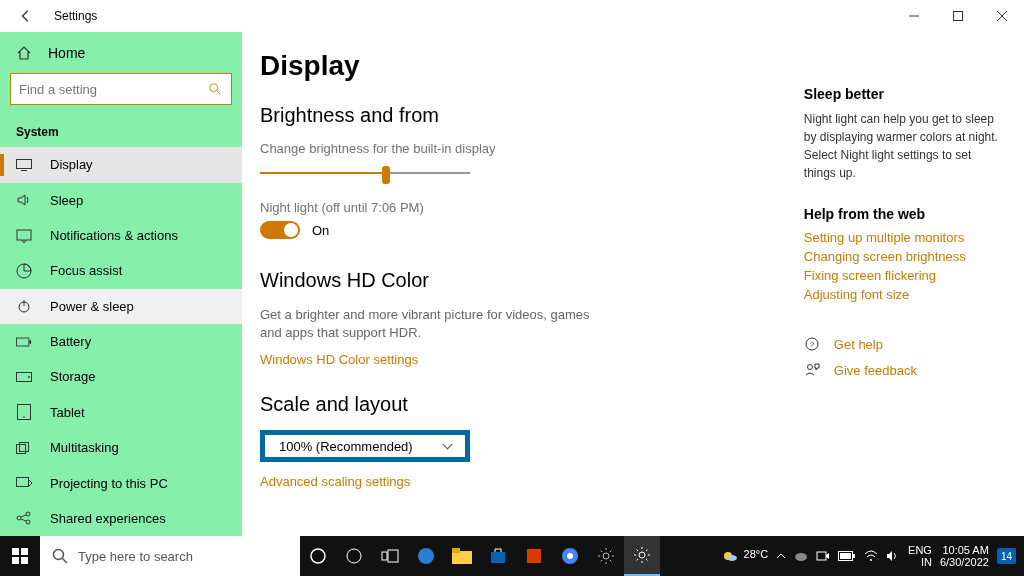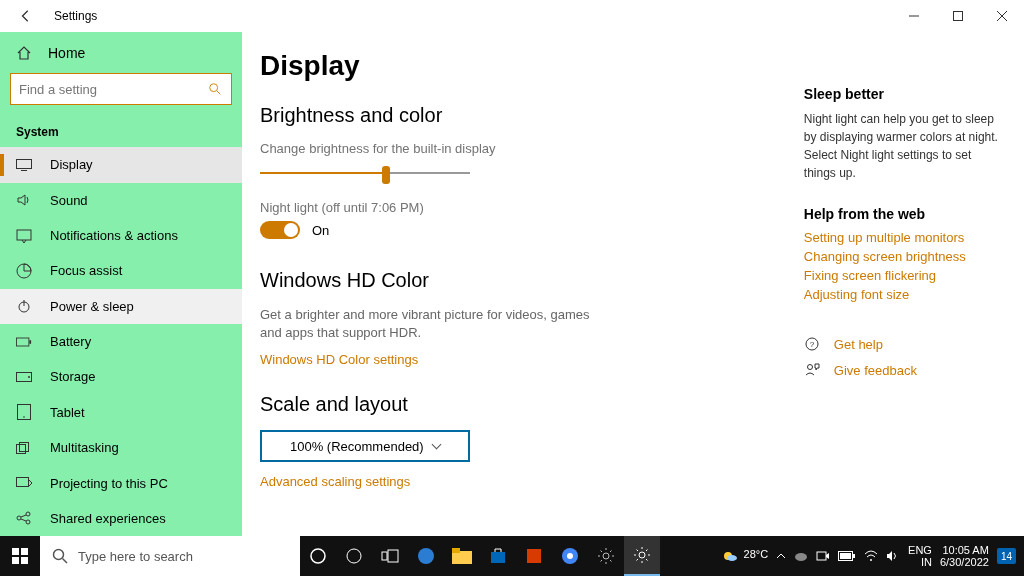--- a/index.html
+++ b/index.html
@@ -30,21 +30,21 @@
 .label { font-size: 13px; color:#737373; margin-bottom:6px; }
 .slider { position:relative; width:210px; height:24px; margin-bottom:14px; }
 .slider-track { position:absolute; top:10px; left:0; right:0; height:2px; background:#999; }
 .slider-fill { position:absolute; top:10px; left:0; height:2px; background:#cc7a00; }
 .slider-thumb { position:absolute; top:4px; width:8px; height:18px; background:#cc7a00; border-radius:3px; margin-left:-4px; }
 .toggle-row { display:flex; align-items:center; gap:12px; margin-bottom:10px; }
 .toggle { width:40px; height:18px; border-radius:9px; background:#cc7a00; position:relative; cursor:pointer; }
 .toggle .knob { position:absolute; right:2px; top:2px; width:14px; height:14px; border-radius:50%; background:#fff; }
 .link { color:#cc7a00; font-size:13px; cursor:pointer; display:block; margin-bottom:4px; }
 .muted { color:#666; font-size:13px; line-height:1.4; margin-bottom:10px; max-width: 340px; }
-.dropdown { width:210px; height:32px; border:2px solid #0369a1; display:flex; align-items:center; justify-content:space-between; padding:0 28px; font-size:13px; margin-bottom:12px; cursor:pointer; }
+.dropdown { width:210px; height:32px; border:5px solid #0369a1; display:flex; align-items:center; justify-content:space-between; padding:0 14px; font-size:13px; margin-bottom:12px; cursor:pointer; }
 .chev { border:solid #555; border-width:0 1px 1px 0; padding:3px; transform:rotate(45deg); margin-top:-3px;}
 .right-head { font-size:14px; font-weight:600; margin-bottom:8px; }
 .right-text { font-size:12px; color:#333; line-height:1.5; margin-bottom:24px; }
 .right-link-row { display:flex; align-items:center; gap:14px; font-size:13px; margin-bottom:10px; }
 .right-link-row.link-style { color:#cc7a00; cursor:pointer; }
 .taskbar { position:absolute; bottom:0; left:0; right:0; height:40px; background:#111; display:flex; align-items:center; color:#fff; }
 .tb-start { width:40px; height:40px; display:flex; align-items:center; justify-content:center; cursor:pointer; }
 .tb-search { display:flex; align-items:center; background:#fff; height:40px; width:260px; color:#555; padding:0 12px; gap:10px; font-size:13px; }
 .tb-icons { display:flex; height:40px; }
 .tb-icons .ti { width:36px; height:40px; display:flex; align-items:center; justify-content:center; cursor:pointer; }
@@ -117,21 +117,21 @@
         </span>
       <span>Display</span>
     </div>
     <div class="nav-item">
       <span class="icon">
           <svg width="16" height="14" viewBox="0 0 16 14">
             <path d="M2 5 H5 L9 2 V12 L5 9 H2 Z" stroke="#333" fill="none"></path>
             <path d="M11 4 Q13 7 11 10" stroke="#333" fill="none"></path>
           </svg>
         </span>
-      <span>Sound</span>
+      <span>Sleep</span>
     </div>
     <div class="nav-item">
       <span class="icon">
           <svg width="16" height="14" viewBox="0 0 16 14">
             <rect x="1" y="1" width="14" height="10" stroke="#333" fill="none"></rect>
             <path d="M6 11 L8 14 L10 11" stroke="#333" fill="none"></path>
           </svg>
         </span>
       <span>Notifications &amp; actions</span>
     </div>
@@ -209,21 +209,21 @@
           </svg>
         </span>
       <span>Shared experiences</span>
     </div>
   </div>
 
   <div class="main">
     <div class="content-col">
       <h1 class="page-title">Display</h1>
 
-      <h2 class="section">Brightness and color</h2>
+      <h2 class="section">Brightness and from</h2>
       <div class="label">Change brightness for the built-in display</div>
       <div class="slider">
         <div class="slider-track"></div>
         <div class="slider-fill" style="width:60%"></div>
         <div class="slider-thumb" style="left:60%"></div>
       </div>
       <div class="label">Night light (off until 7:06 PM)</div>
       <div class="toggle-row">
         <div class="toggle">
             <div class="knob"></div>

